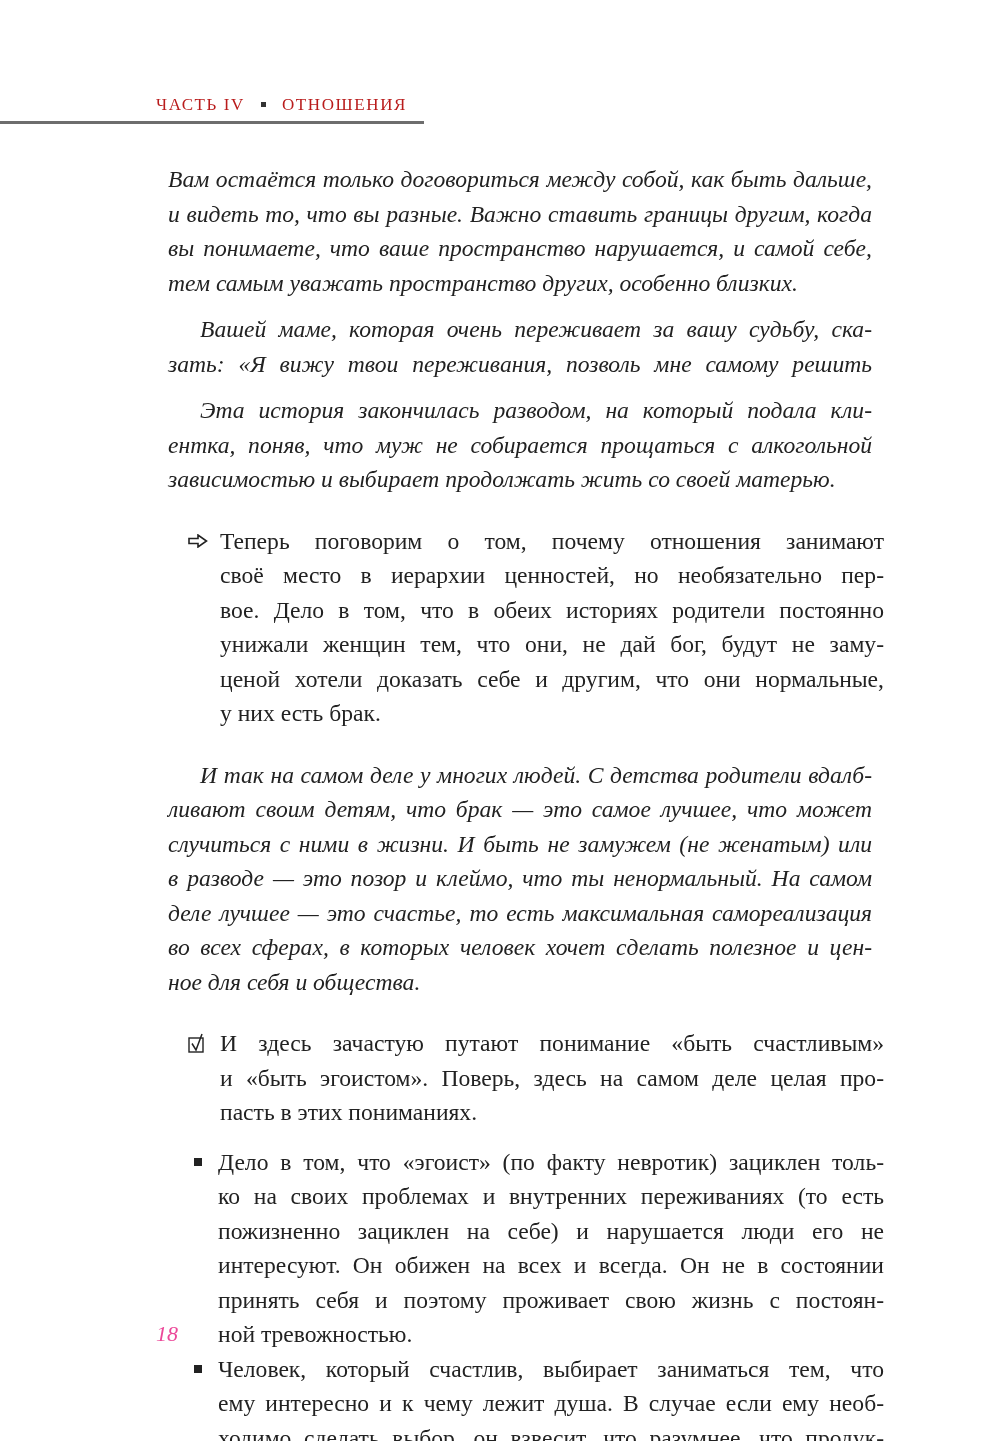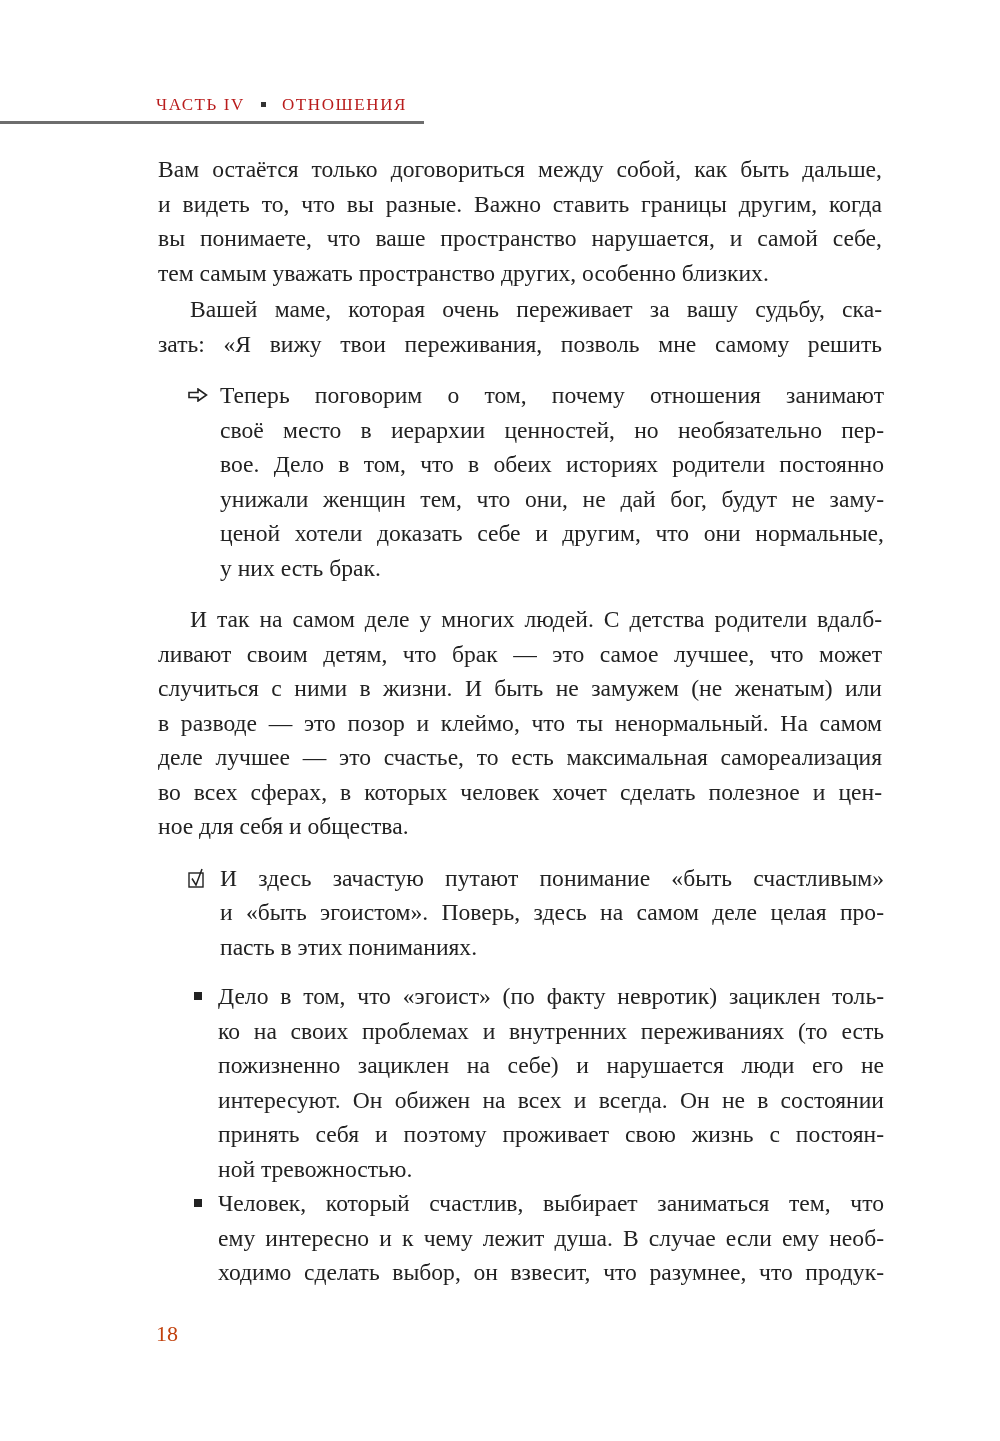--- a/index.html
+++ b/index.html
@@ -44,22 +44,23 @@
       position: absolute;
       left: 156px;
       top: 150px;
       width: 728px;
       font-size: 23.6px;
       line-height: 34.5px;
       text-align: justify;
       hyphens: manual;
     }
     .para {
-      margin: 2px;
+      margin: 12px;
       text-indent: 0;
+      font-style: italic;
     }
     .item {
       position: relative;
       padding-left: 64px;
       margin: 0;
       font-family: Liberation Serif, serif;
     }
     .item .marker {
       position: absolute;
       left: 32px;
@@ -81,21 +82,22 @@
       height: 8px;
       background: #222;
       display: block;
     }
     .gap-lg { height: 15px; }
     .page-number {
       position: absolute;
       left: 156px;
       top: 1321px;
       font-size: 22px;
-      color: #c2410c;
+      font-style: italic;
+      color: #ec4899;
     }
     .line {
       display: block;
       text-align: justify;
       text-align-last: justify;
       white-space: nowrap;
     }
     .line.last {
       text-align-last: left;
     }
@@ -115,20 +117,25 @@
     <span class="line">и видеть то, что вы разные. Важно ставить границы другим, когда</span>
     <span class="line">вы понимаете, что ваше пространство нарушается, и самой себе,</span>
     <span class="line last">тем самым уважать пространство других, особенно близких.</span>
   </div>
 
   <div class="para">
     <span class="line" style="padding-left:32px">Вашей маме, которая очень переживает за вашу судьбу, ска-</span>
     <span class="line">зать: «Я вижу твои переживания, позволь мне самому решить</span>
   </div>
 
+  <div class="para">
+    <span class="line" style="padding-left:32px">Эта история закончилась разводом, на который подала кли-</span>
+    <span class="line">ентка, поняв, что муж не собирается прощаться с алкогольной</span>
+    <span class="line last">зависимостью и выбирает продолжать жить со своей матерью.</span>
+  </div>
 
   <div class="gap-lg"></div>
 
   <div class="item">
     <span class="marker">
       <svg width="20" height="14" viewBox="0 0 20 14">
         <path d="M1 4.5 H10 V1 L18.5 7 L10 13 V9.5 H1 Z" fill="none" stroke="#222" stroke-width="1.6" stroke-linejoin="miter"></path>
       </svg>
     </span>
     <span class="line">Теперь поговорим о том, почему отношения занимают</span>

